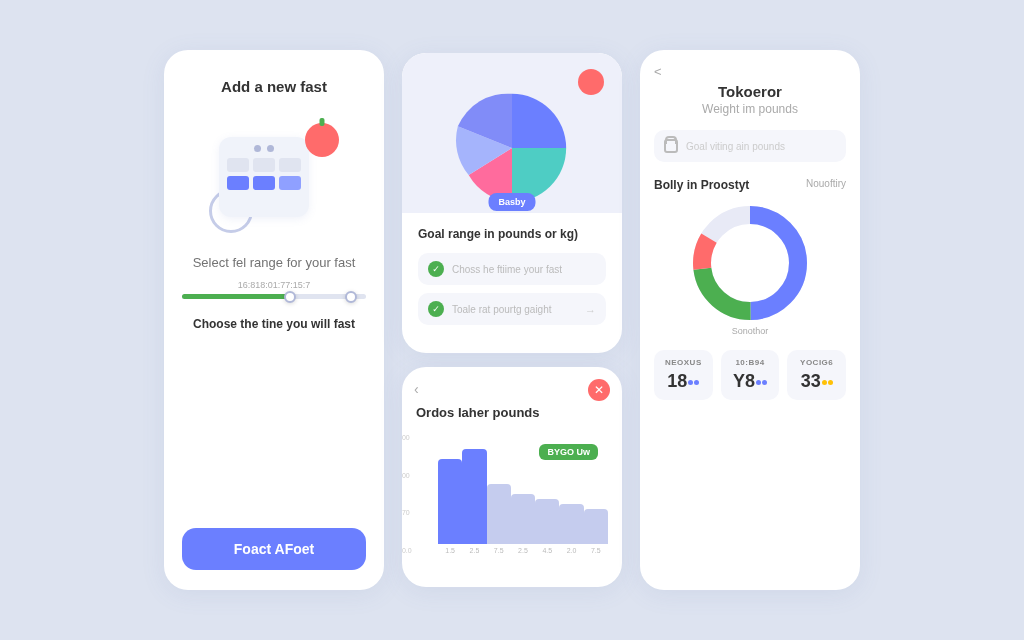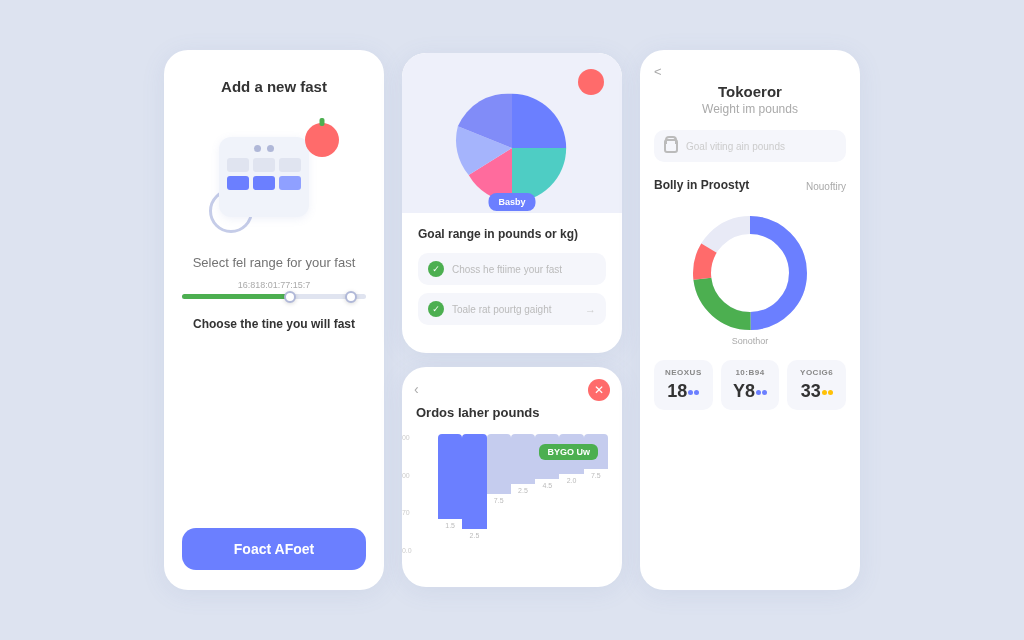--- a/index.html
+++ b/index.html
@@ -318,20 +318,21 @@
       font-size: 13px;
       font-weight: 700;
       color: #333;
       margin-top: 24px;
       margin-bottom: 14px;
     }
     .bar-chart {
       width: 100%;
       height: 120px;
       display: flex;
+      align-items: flex-end;
       position: relative;
     }
     .bar-group {
       display: flex;
       flex-direction: column;
       align-items: center;
       flex: 1;
     }
     .bar {
       width: 100%;
@@ -423,22 +424,22 @@
       border-bottom: none;
       border-radius: 4px 4px 0 0;
     }
     .card4-input-text {
       font-size: 10px;
       color: #ccc;
     }
     .card4-section {
       display: flex;
       justify-content: space-between;
-      align-items: flex-end;
-      margin-bottom: 16px;
+      align-items: flex-start;
+      margin-bottom: 6px;
     }
     .card4-section-title {
       font-size: 12px;
       font-weight: 700;
       color: #333;
     }
     .card4-section-sub {
       font-size: 10px;
       color: #aaa;
     }

